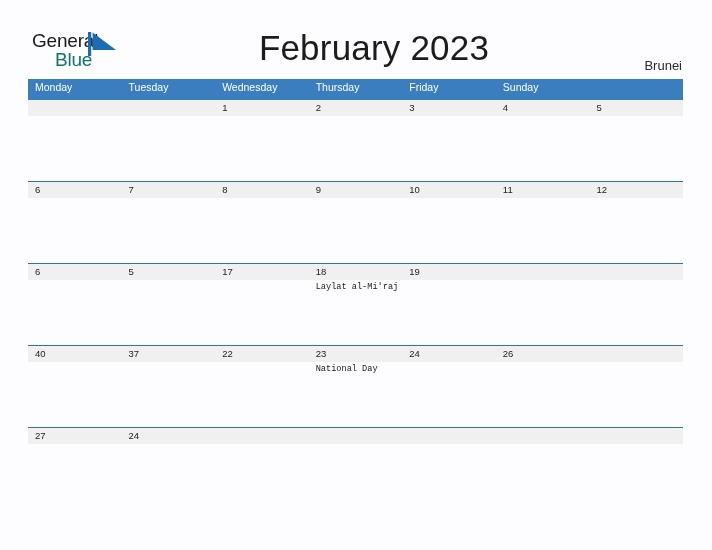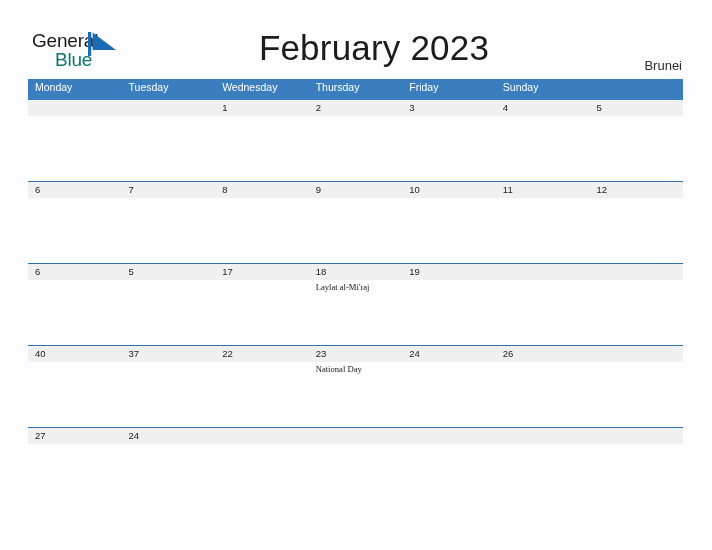--- a/index.html
+++ b/index.html
@@ -153,21 +153,21 @@
   .day-events {
     position: relative;
     z-index: 2;
     padding-left: 7px;
     padding-top: 2px;
   }
   .event {
     font-size: 8.6px;
     line-height: 11px;
     color: #1a1a1a;
-    font-family: Liberation Serif, serif;
+    font-family: Liberation Mono, monospace;
     white-space: nowrap;
   }
 
   .h-tall { height: 81px; }
   .h-short { height: 24px; }
 </style>
 </head>
 <body>
 
 <div class="page">

